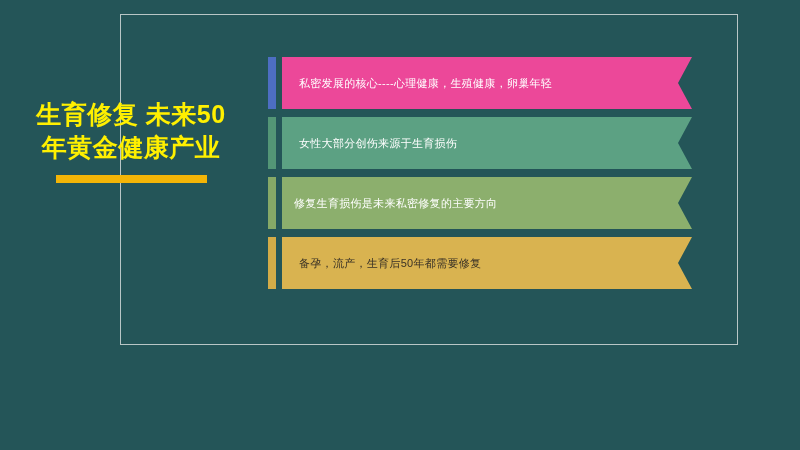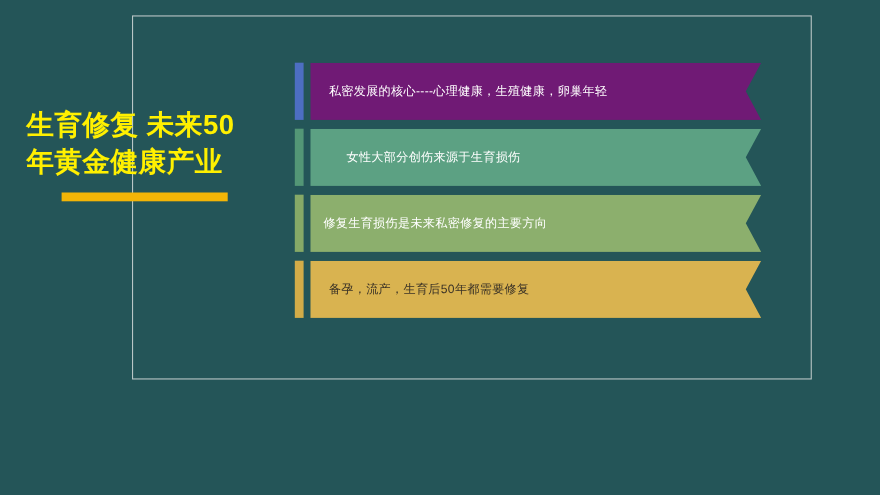--- a/index.html
+++ b/index.html
@@ -27,20 +27,21 @@
     box-sizing: border-box;
     pointer-events: none;
   }
 
   
   #title-block {
     position: absolute;
     left: 24px;
     top: 98px;
     width: 214px;
+    text-align: center;
   }
   #title-text {
     color: #FFF000;
     font-size: 25px;
     font-weight: bold;
     line-height: 33px;
     letter-spacing: 0.5px;
     margin: 0;
     white-space: pre-line;
   }
@@ -101,29 +102,29 @@
 
   <div id="title-block">
     <div id="title-text" style="color: rgb(255, 240, 0);">生育修复  未来50年黄金健康产业</div>
     <div id="title-rule" style="background: rgb(243, 181, 7);"></div>
   </div>
 
   <div id="banner-list">
 
     <div class="banner-row">
       <div class="banner-accent" style="background: rgb(77, 110, 194);"></div>
-      <div class="banner-body" style="background: #701a75;">
+      <div class="banner-body" style="background: #ec4899;">
         <span class="banner-label" style="color: rgb(255, 255, 255);">私密发展的核心----心理健康，生殖健康，卵巢年轻</span>
       </div>
     </div>
 
     <div class="banner-row">
       <div class="banner-accent" style="background: rgb(83, 150, 118);"></div>
       <div class="banner-body" style="background: rgb(92, 161, 131);">
-        <span class="banner-label" style="color: rgb(255, 255, 255); margin-left: 16px;">女性大部分创伤来源于生育损伤</span>
+        <span class="banner-label" style="color: rgb(255, 255, 255);">女性大部分创伤来源于生育损伤</span>
       </div>
     </div>
 
     <div class="banner-row">
       <div class="banner-accent" style="background: rgb(134, 169, 103);"></div>
       <div class="banner-body" style="background: rgb(140, 175, 109); padding-left: 12px;">
         <span class="banner-label" style="color: rgb(255, 255, 255);">修复生育损伤是未来私密修复的主要方向</span>
       </div>
     </div>
 

